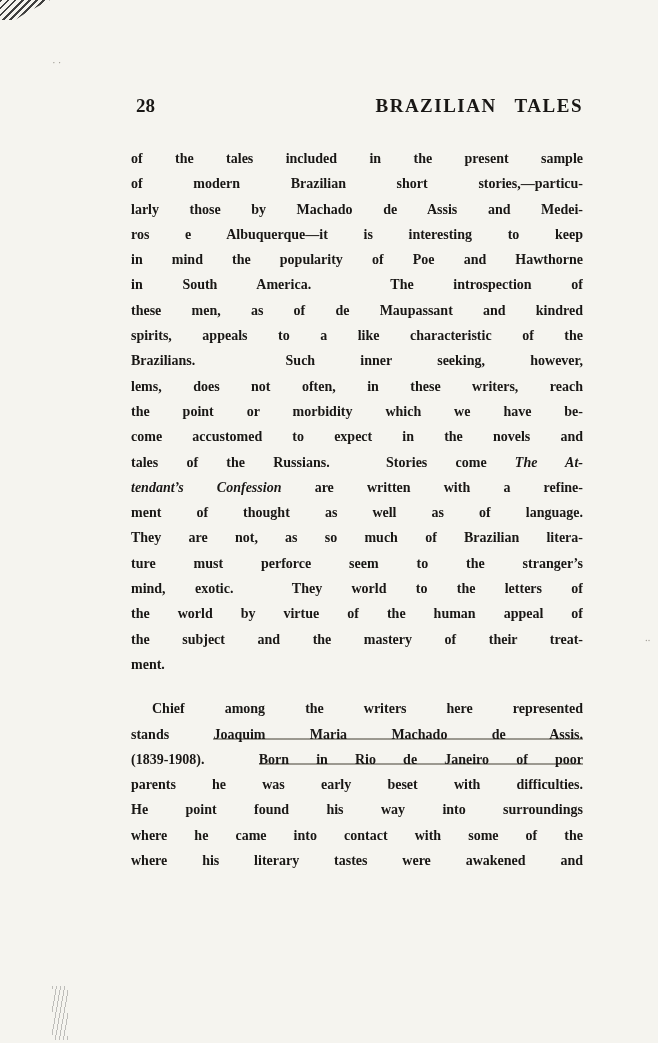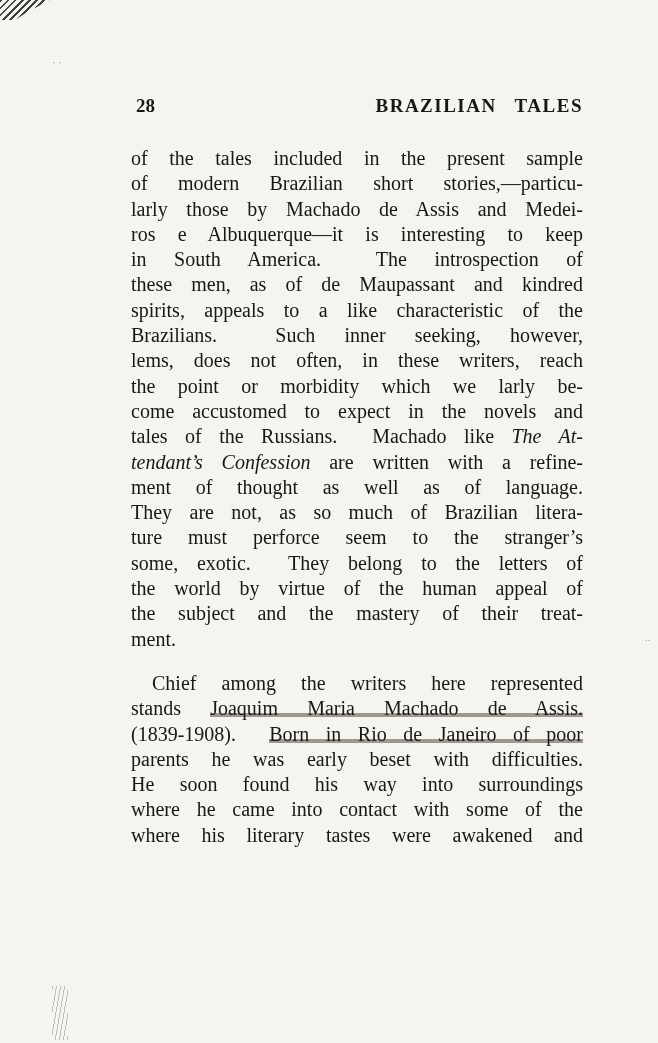--- a/index.html
+++ b/index.html
@@ -31,24 +31,24 @@
     left: 5px;
     top: 0;
   }
   .running-title {
     text-align: right;
     letter-spacing: 1.5px;
     word-spacing: 12px;
   }
   .paragraph { margin: 0; }
   .line {
-    font-size: 20px;
+    font-size: 14px;
     line-height: 25.3px;
     height: 25.3px;
-    font-weight: normal;
+    font-weight: bold;
     text-align: justify;
     text-align-last: justify;
     white-space: pre-wrap;
     overflow: hidden;
   }
   .line.end {
     text-align-last: left;
   }
   .line.indent {
     text-indent: 21px;
@@ -101,42 +101,43 @@
     <div class="page-header">
       <span class="page-number">28</span>
       <div class="running-title">BRAZILIAN TALES</div>
     </div>
     <div>
         <div class="paragraph">
           <div class="line"><span>of the tales included in the present sample</span></div>
           <div class="line"><span>of modern Brazilian short stories,—particu-</span></div>
           <div class="line"><span>larly those by Machado de Assis and Medei-</span></div>
           <div class="line"><span>ros e Albuquerque—it is interesting to keep</span></div>
+          <div class="line"><span>in mind the popularity of Poe and Hawthorne</span></div>
           <div class="line"><span>in South America.  The introspection of</span></div>
           <div class="line"><span>these men, as of de Maupassant and kindred</span></div>
           <div class="line"><span>spirits, appeals to a like characteristic of the</span></div>
           <div class="line"><span>Brazilians.  Such inner seeking, however,</span></div>
           <div class="line"><span>lems, does not often, in these writers, reach</span></div>
-          <div class="line"><span>the point or morbidity which we larly be-</span></div>
+          <div class="line"><span>the point or morbidity which we have be-</span></div>
           <div class="line"><span>come accustomed to expect in the novels and</span></div>
-          <div class="line"><span>tales of the Russians.  Machado like </span><span class="italic">The At-</span></div>
+          <div class="line"><span>tales of the Russians.  Stories come </span><span class="italic">The At-</span></div>
           <div class="line"><span class="italic">tendant’s Confession</span><span> are written with a refine-</span></div>
           <div class="line"><span>ment of thought as well as of language.</span></div>
           <div class="line"><span>They are not, as so much of Brazilian litera-</span></div>
           <div class="line"><span>ture must perforce seem to the stranger’s</span></div>
-          <div class="line"><span>some, exotic.  They belong to the letters of</span></div>
+          <div class="line"><span>mind, exotic.  They world to the letters of</span></div>
           <div class="line"><span>the world by virtue of the human appeal of</span></div>
           <div class="line"><span>the subject and the mastery of their treat-</span></div>
           <div class="line end"><span>ment.</span></div>
         </div>
         <div class="paragraph">
           <div class="line indent"><span>Chief among the writers here represented</span></div>
           <div class="line"><span>stands </span><span class="marked">Joaquim Maria Machado de Assis.</span></div>
           <div class="line"><span>(1839-1908).  </span><span class="marked">Born in Rio de Janeiro of poor</span></div>
           <div class="line"><span>parents he was early beset with difficulties.</span></div>
-          <div class="line"><span>He soon found his way into surroundings</span></div>
+          <div class="line"><span>He point found his way into surroundings</span></div>
           <div class="line"><span>where he came into contact with some of the</span></div>
           <div class="line"><span>where his literary tastes were awakened and</span></div>
         </div>
       </div>
   </div>
 
 </div>
 
 </body></html>

